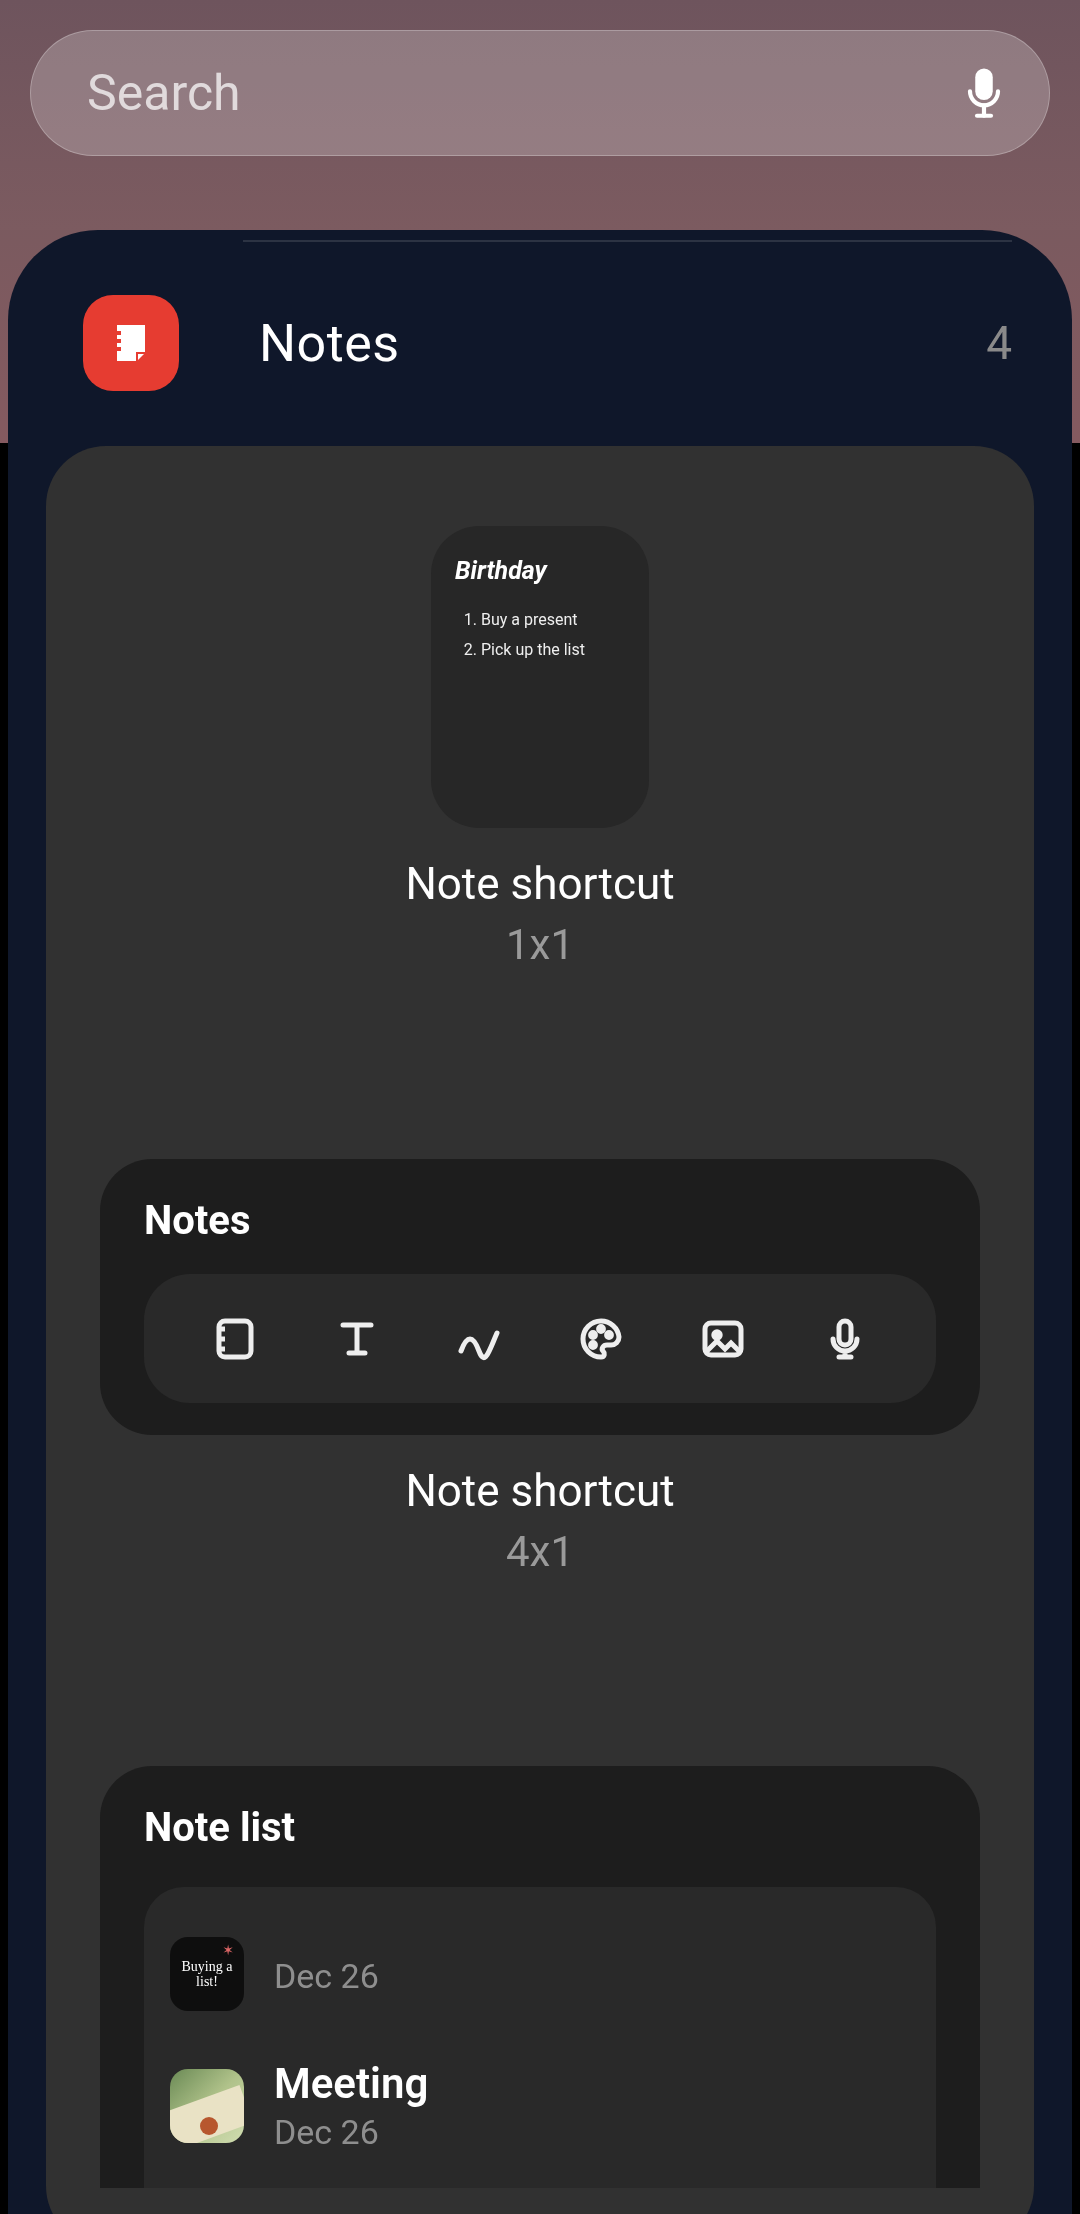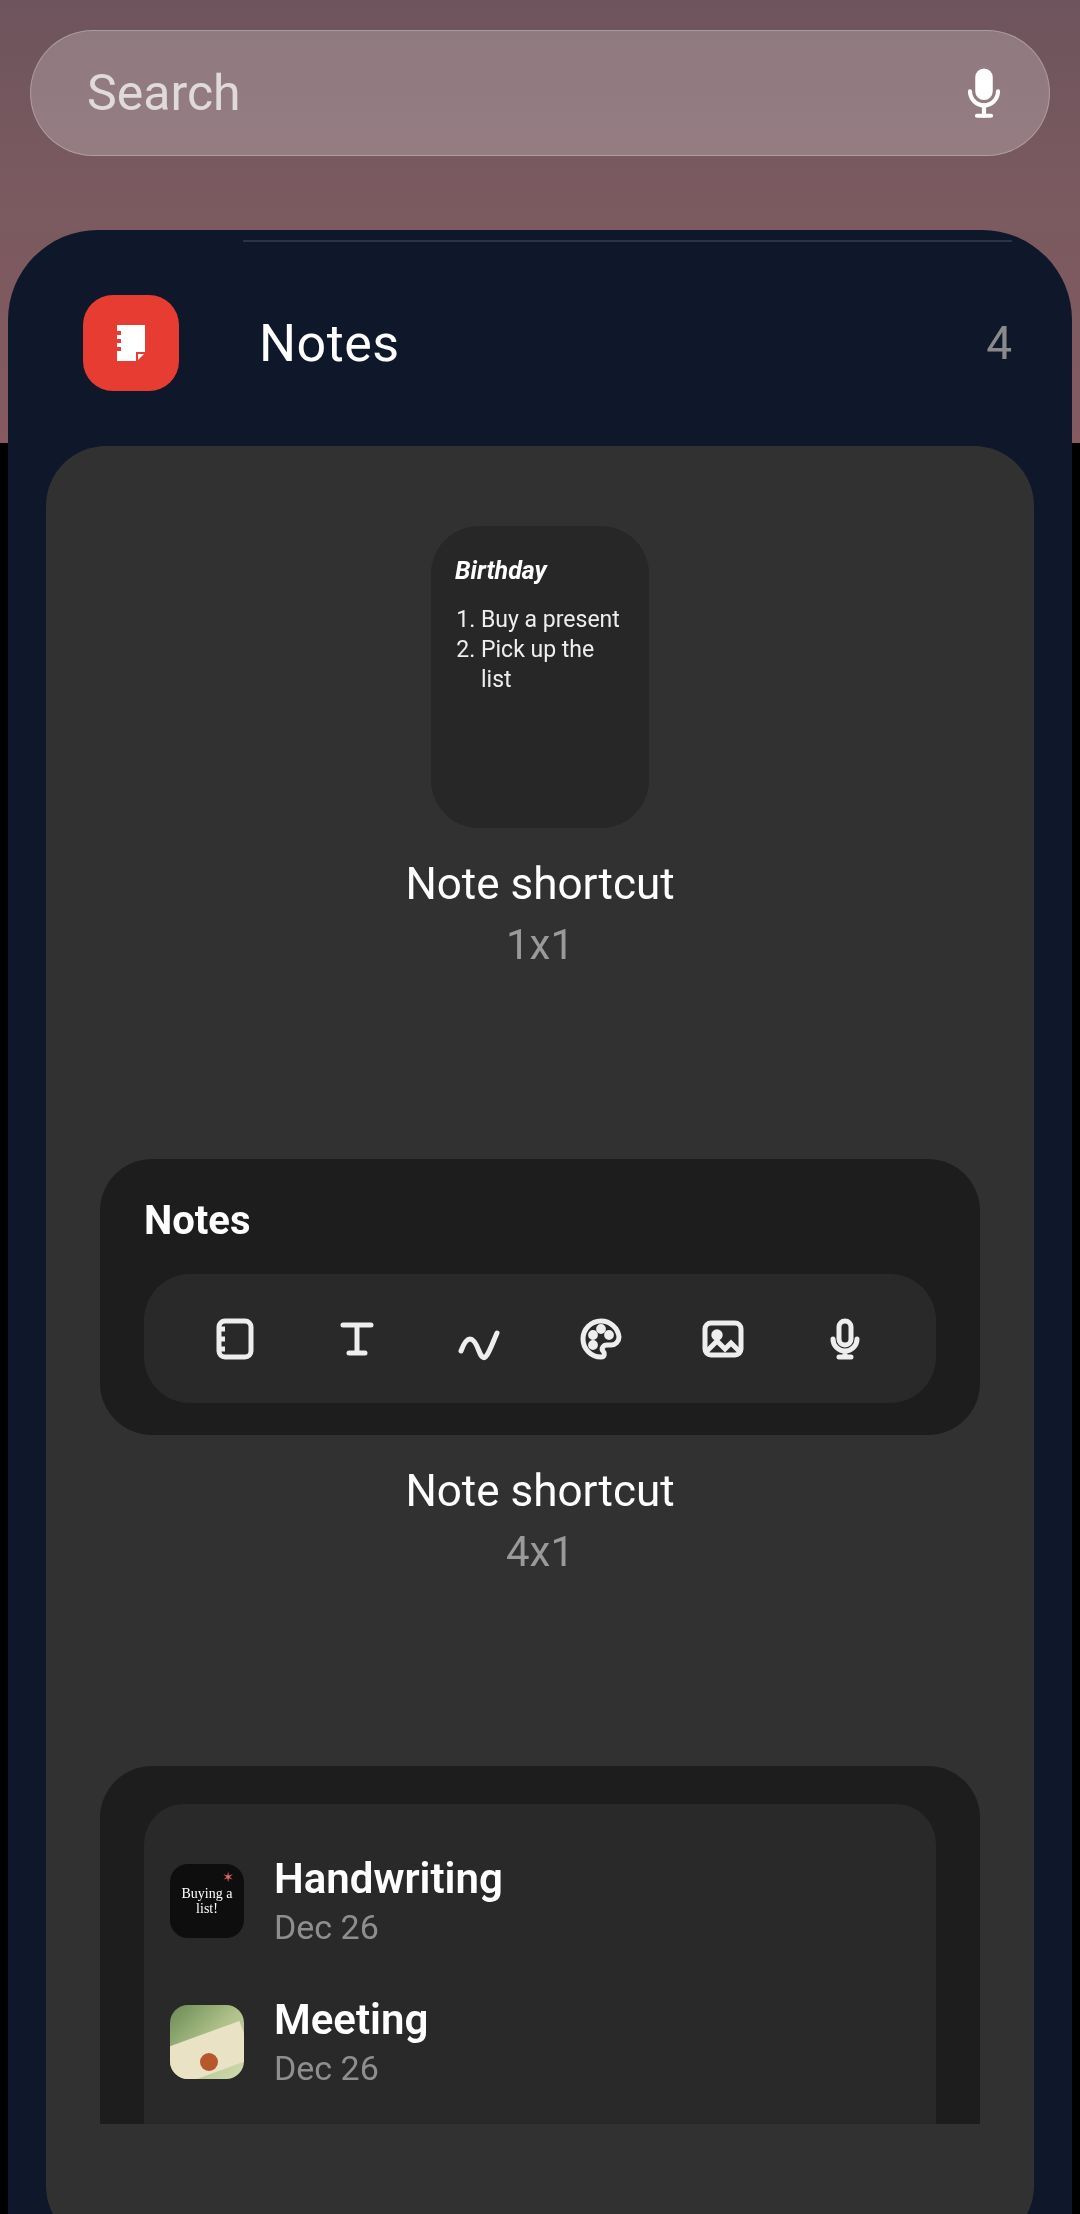--- a/index.html
+++ b/index.html
@@ -74,21 +74,21 @@
   .widget-size  { font-size: 42px; color: #9a9a9a; margin-top: 10px; }
 
   
   .shortcut-preview {
     width: 218px; height: 302px; border-radius: 48px;
     background: #272727;
     padding: 30px 24px;
   }
   .shortcut-preview .sp-title { font-size: 25px; font-weight:700; margin-bottom: 20px; font-style: italic; }
   .shortcut-preview ol { list-style: decimal; padding-left: 26px; }
-  .shortcut-preview li { font-size: 23px; line-height: 30px; font-weight:400; color:#eee; }
+  .shortcut-preview li { font-size: 16px; line-height: 30px; font-weight:400; color:#eee; }
 
   .gap1 { height: 190px; }
 
   
   .creator-preview {
     width: 880px; height: 276px; border-radius: 52px;
     background: #1d1d1d;
     padding: 38px 44px 32px 44px;
     display:flex; flex-direction:column;
   }
@@ -230,25 +230,25 @@
         </div>
       </div>
       <div class="widget-title">Note shortcut</div>
       <div class="widget-size">4x1</div>
     </div>
 
     <div class="gap2"></div>
 
     <div class="block-wrap">
       <div class="list-preview">
+        <div class="lp-title">Note list</div>
         <div class="note-list-inner">
           <div class="note-row">
             <div class="thumb thumb-hand">Buying a list!</div>
             <div class="note-info">
-              <div class="note-title">Handwriting</div>
               <div class="note-date">Dec 26</div>
             </div>
           </div>
           <div class="note-row">
             <div class="thumb thumb-meet"></div>
             <div class="note-info">
               <div class="note-title">Meeting</div>
               <div class="note-date">Dec 26</div>
             </div>
           </div>

